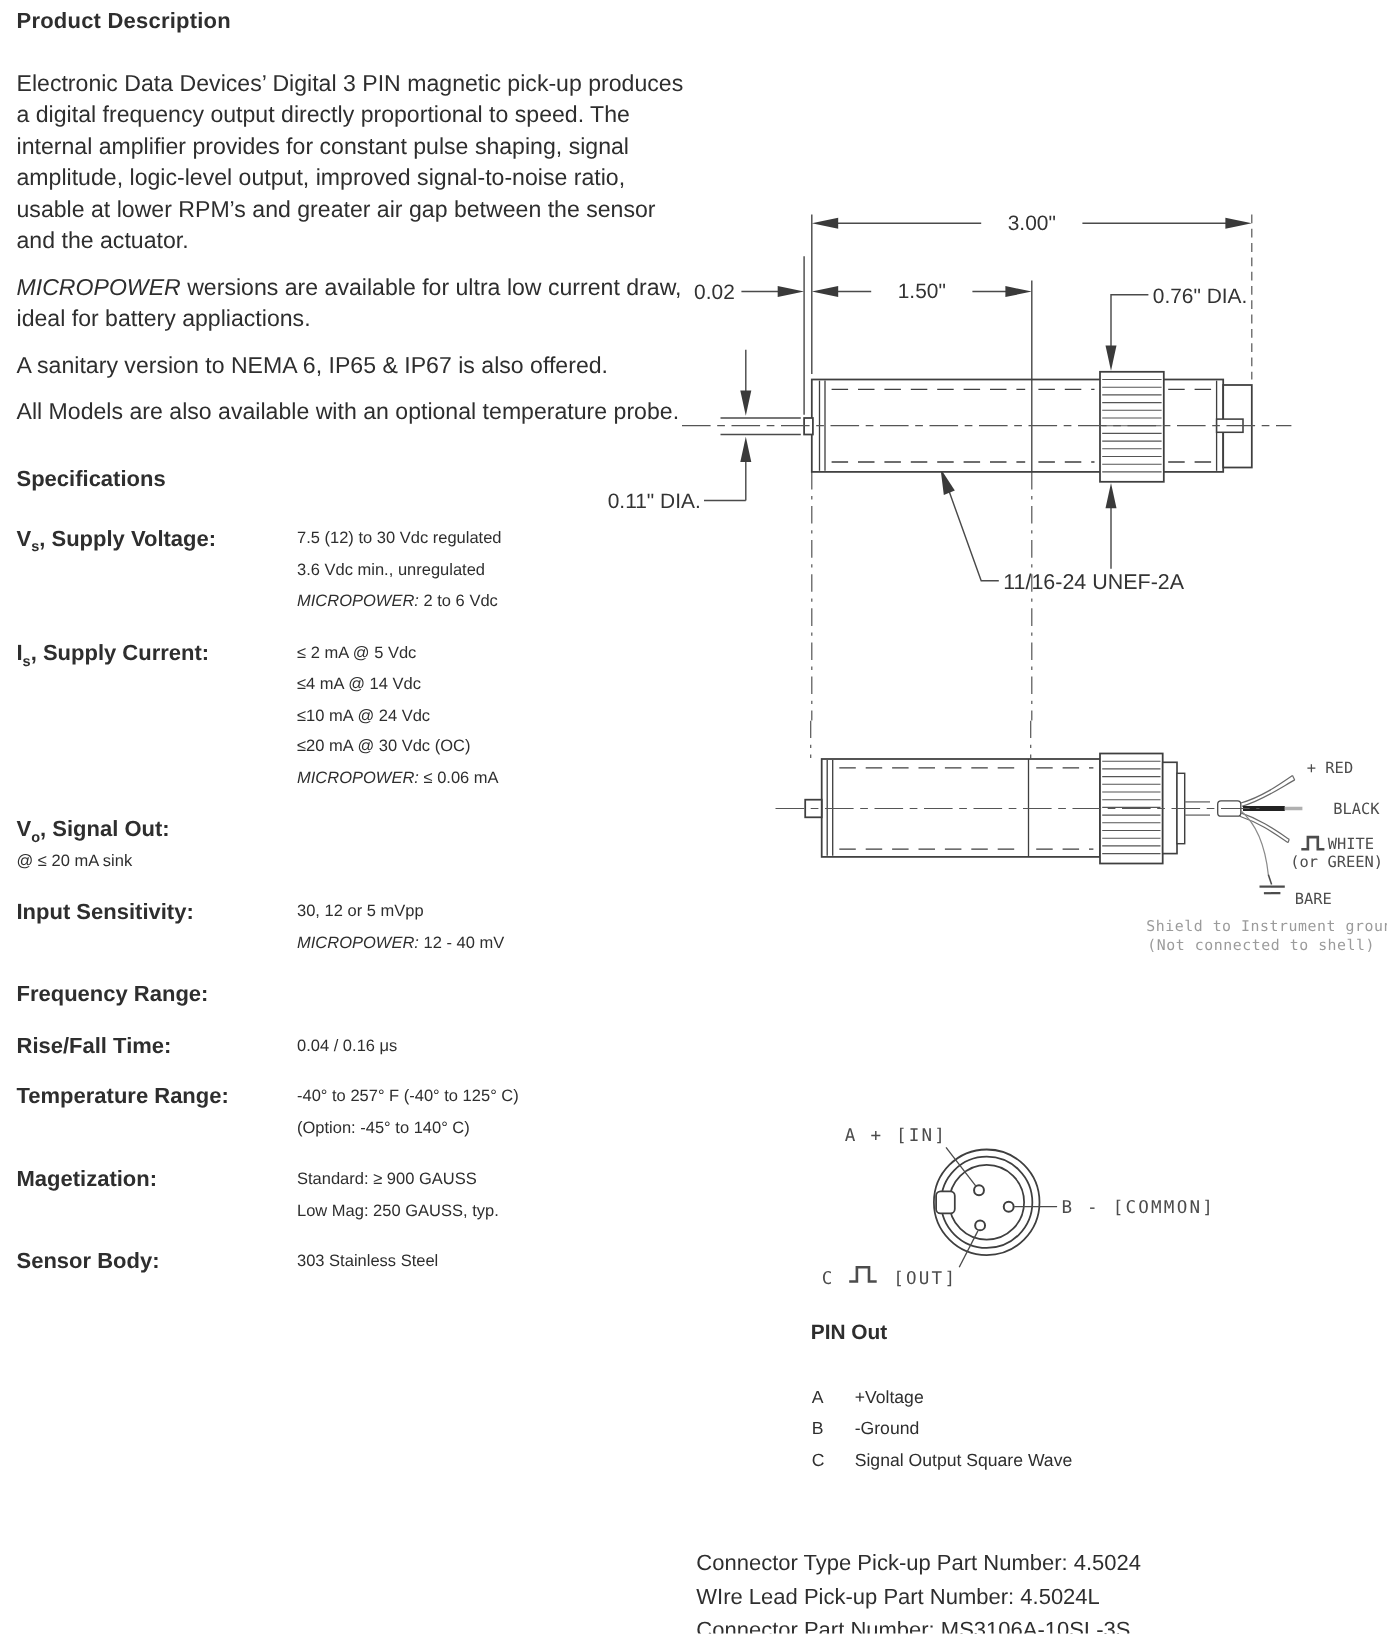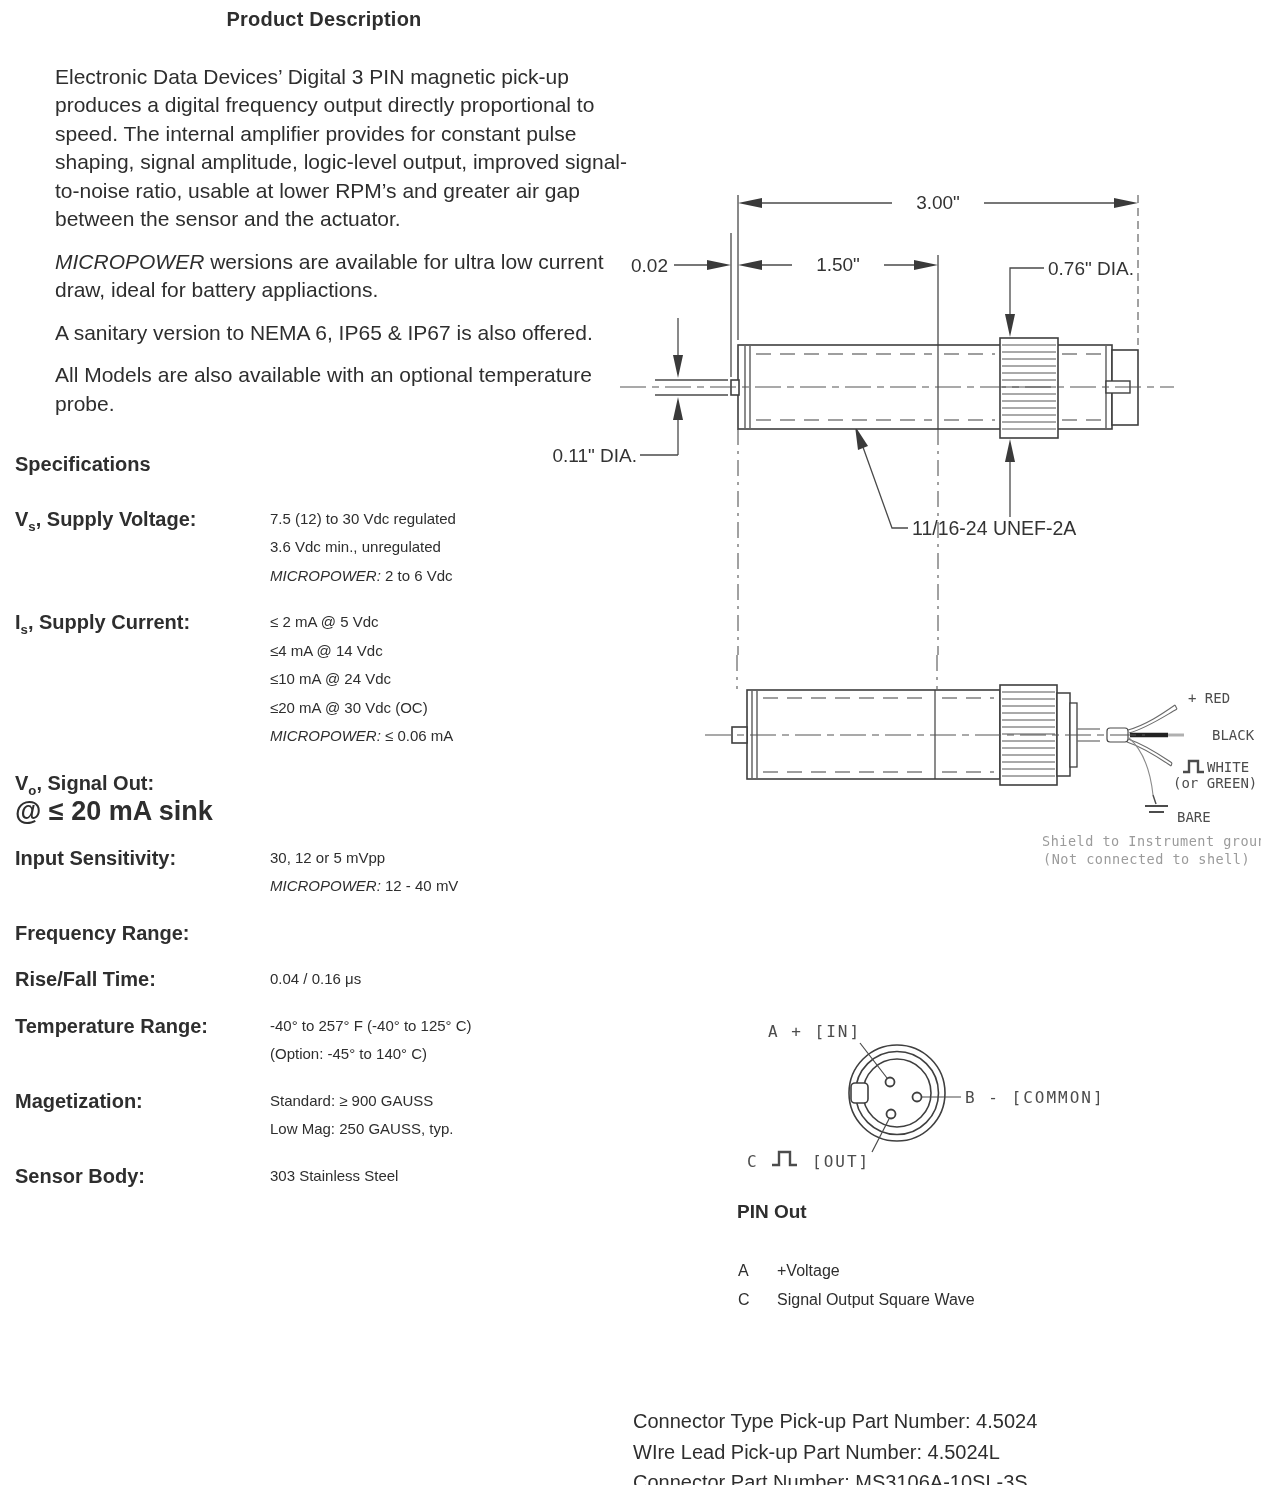--- a/index.html
+++ b/index.html
@@ -3,26 +3,26 @@
 <meta charset="utf-8">
 <style>
   * { margin:0; padding:0; box-sizing:border-box; }
   html,body { background:#ffffff; }
   body {
     width:1261px; height:1485px; position:relative; overflow:hidden;
     font-family:"Liberation Sans", sans-serif; color:#2e2e2e;
   }
   
   .left-col { position:absolute; left:15px; top:5px; width:618px; font-size:21px; line-height:28.5px; font-weight:400; }
-  .h-title { font-size:20px; font-weight:bold; letter-spacing:.2px; margin-bottom:29px;text-align:center; }
-  .para { margin-bottom:14px;margin-left:40px; }
+  .h-title { font-size:20px; font-weight:bold; letter-spacing:.2px; margin-bottom:29px; }
+  .para { margin-bottom:14px; }
   .h-specs { font-size:20px; font-weight:bold; margin-top:32px; margin-bottom:26px; }
   .spec-row { display:flex; margin-bottom:18px; }
   .spec-label { flex:0 0 255px; width:255px; font-weight:bold; font-size:20px; line-height:28.5px; }
-  .spec-sublabel { display:block; font-weight:700; font-size:27px; }
+  .spec-sublabel { display:block; font-weight:400; font-size:15px; }
   .spec-values { flex:1; font-size:15px; line-height:28.5px; }
   sub { font-size:66%; line-height:0; }
   i { }
   
   .svg-abs { position:absolute; }
   svg text { font-family:"Liberation Sans", sans-serif; fill:#333; }
   svg text.cad { font-family:"DejaVu Sans Mono", monospace; fill:#4c4c4c; }
   svg text.cad-gray { font-family:"DejaVu Sans Mono", monospace; fill:#9b9b9b; }
   .pin-heading { position:absolute; left:737px; top:1201px; font-size:19px; font-weight:bold; }
   .pin-list { position:absolute; left:738px; top:1256px; font-size:16px; line-height:29px; }
@@ -266,20 +266,21 @@
   <text x="68" y="42" class="cad" font-size="16" letter-spacing="2">A + [IN]</text>
   <text x="265" y="108" class="cad" font-size="16" letter-spacing="2">B - [COMMON]</text>
   <text x="47" y="172" class="cad" font-size="16" letter-spacing="2">C</text>
   <path d="M72,170 h7 v-13 h11 v13 h7" stroke="#4c4c4c" stroke-width="2.4" fill="none"></path>
   <text x="112" y="172" class="cad" font-size="16" letter-spacing="2">[OUT]</text>
 </svg>
 
 <div class="pin-heading">PIN Out</div>
 <div class="pin-list">
     <div class="pin-row"><span class="pin-letter">A</span><span class="pin-desc">+Voltage</span></div>
+    <div class="pin-row"><span class="pin-letter">B</span><span class="pin-desc">-Ground</span></div>
     <div class="pin-row"><span class="pin-letter">C</span><span class="pin-desc">Signal Output Square Wave</span></div>
   </div>
 
 <div class="part-numbers">
     <div class="pn-line">Connector Type Pick-up Part Number:  4.5024</div>
     <div class="pn-line">WIre Lead Pick-up Part Number:  4.5024L</div>
     <div class="pn-line">Connector Part Number:  MS3106A-10SL-3S</div>
   </div>
 
 </body></html>

